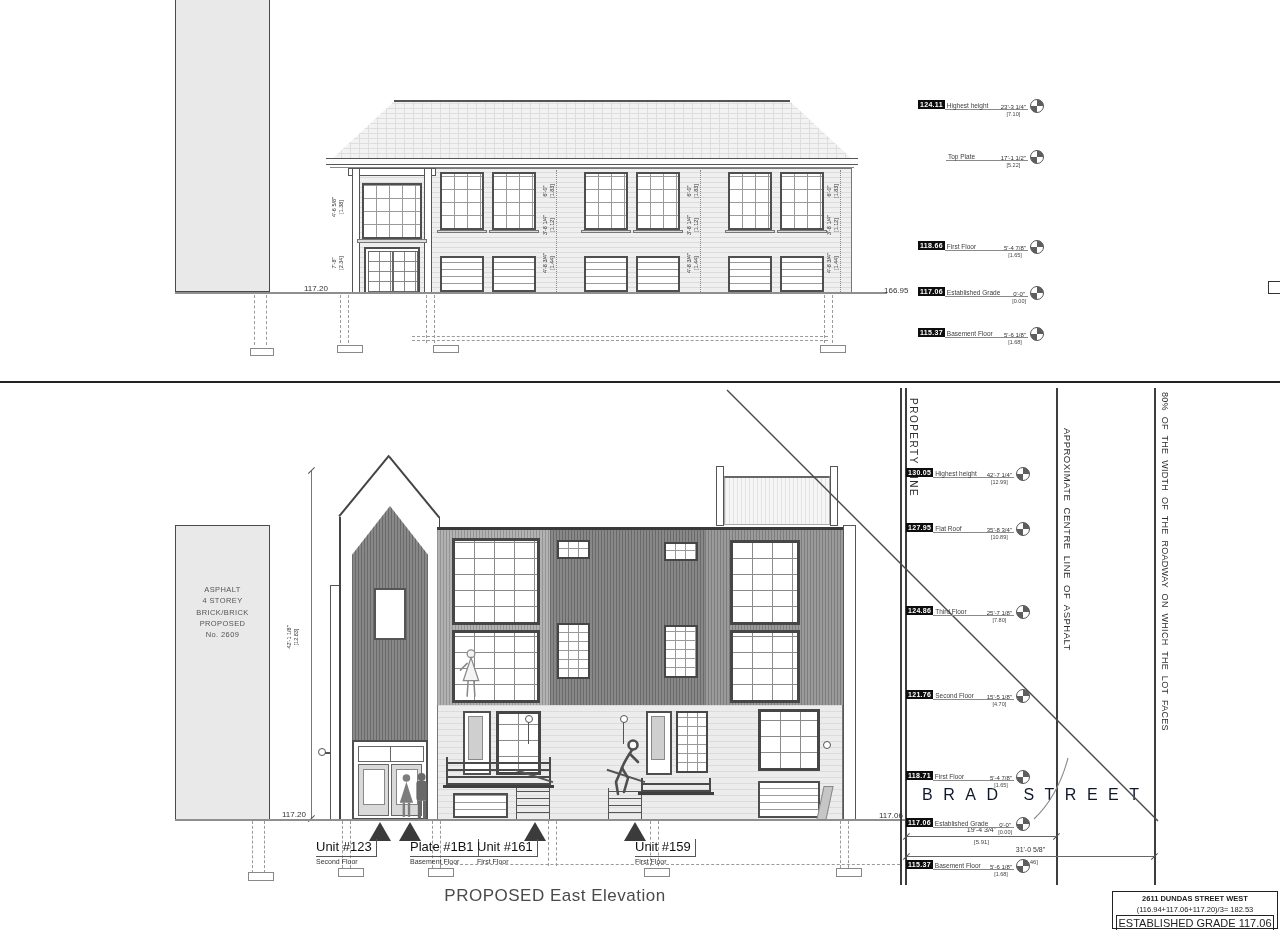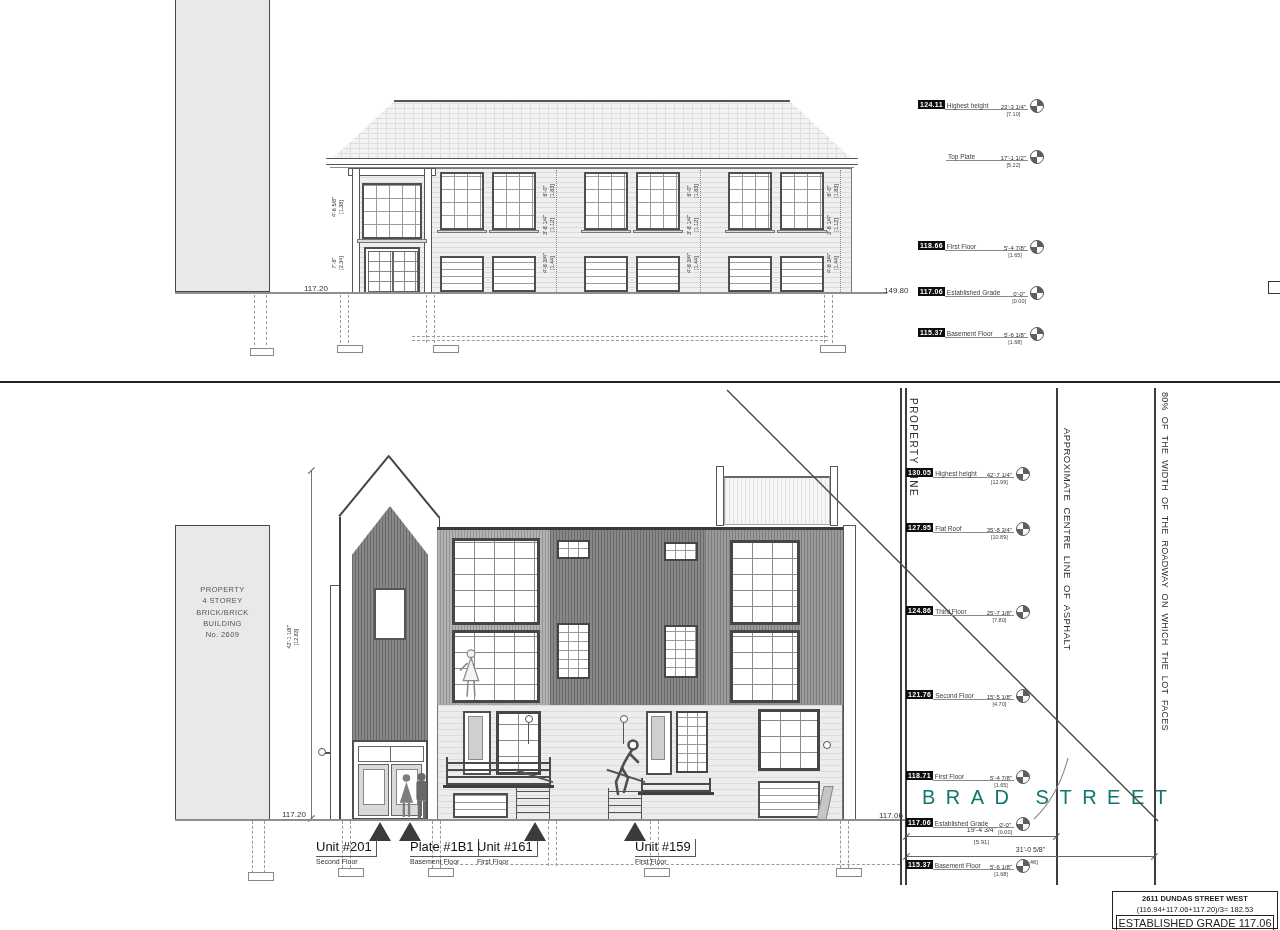--- a/index.html
+++ b/index.html
@@ -40,21 +40,21 @@
   .usub{font-size:7px;color:#333;margin-top:1px;white-space:nowrap}
   .sidingA{background:#b2b2b2;background-image:repeating-linear-gradient(90deg,rgba(90,90,90,.35) 0 1px,transparent 1px 3px)}
   .sidingB{background:#888;background-image:repeating-linear-gradient(90deg,rgba(60,60,60,.4) 0 1px,transparent 1px 3px)}
   .sidingC{background:#9a9a9a;background-image:repeating-linear-gradient(90deg,rgba(70,70,70,.35) 0 1px,transparent 1px 3px)}
   .railH{background:repeating-linear-gradient(0deg,#4a4a4a 0 1.5px,transparent 1.5px 7px);border-left:2px solid #4a4a4a;border-right:2px solid #4a4a4a;box-sizing:border-box}
   .stair{background:repeating-linear-gradient(0deg,#555 0 1px,transparent 1px 7px);border-left:1px solid #555;border-right:1px solid #555;box-sizing:border-box}
   .slab{background:#3f3f3f}
   .post{background:#fff;border:1.5px solid #555;box-sizing:border-box}
   .groundP{background:#ececec;background-image:repeating-linear-gradient(0deg,rgba(170,170,170,.25) 0 1px,transparent 1px 6px)}
   .title{font-size:17px;color:#4a4a4a;letter-spacing:.5px;text-align:center;z-index:9}
-  .street{font-size:20px;letter-spacing:10.5px;color:#0f766e;white-space:nowrap;z-index:4}
+  .street{font-size:16px;letter-spacing:10.5px;color:#0f172a;white-space:nowrap;z-index:4}
   .gradeTxt{font-size:8px;color:#333;z-index:9}
   .tblock{border:1.5px solid #222;background:#fff;z-index:30;text-align:center;padding:2px 3px;line-height:1.4;box-sizing:border-box}
   .tb1{font-weight:bold;font-size:7.5px}
   .tb2{font-size:7.5px}
   .tb3{font-weight:normal;font-size:11px;border:1px solid #222;margin-top:0}
   .slashtick{width:9px;height:1.2px;background:#555;transform:rotate(-45deg)}
   .sconce{width:8px;height:8px;border:1.2px solid #555;border-radius:50%;background:#fff;box-sizing:border-box}
   svg.overlay{position:absolute;left:0;top:0;z-index:6;pointer-events:none}
 </style>
 </head>
@@ -149,21 +149,21 @@
       <span>3'-8 1/4"</span>
       <span>[1.12]</span>
     </div>
   <div class="a rot" style="left:824px;top:250px;width:30px;height:26px">
       <span>4'-8 3/4"</span>
       <span>[1.44]</span>
     </div>
 
   <div class="a hline" style="left:175px;top:292px;width:712px;height:2.2px"></div>
   <div class="a gradeTxt" style="left:304px;top:284px">117.20</div>
-  <div class="a gradeTxt" style="left:884px;top:286px">149.80</div>
+  <div class="a gradeTxt" style="left:884px;top:286px">166.95</div>
 
   <div class="a dashv" style="left:254px;top:295px;height:50px"></div>
   <div class="a dashv" style="left:266px;top:295px;height:50px"></div>
   <div class="a dashv" style="left:340px;top:295px;height:48px"></div>
   <div class="a dashv" style="left:348px;top:295px;height:48px"></div>
   <div class="a dashv" style="left:426px;top:295px;height:48px"></div>
   <div class="a dashv" style="left:434px;top:295px;height:48px"></div>
   <div class="a dashv" style="left:824px;top:295px;height:48px"></div>
   <div class="a dashv" style="left:832px;top:295px;height:48px"></div>
   <div class="a dashh" style="left:412px;top:336px;width:416px"></div>
@@ -173,24 +173,24 @@
   <div class="a foot" style="left:820px;top:345px;width:26px;height:8px"></div>
   <div class="a foot" style="left:250px;top:348px;width:24px;height:8px"></div>
 
 
   <div class="a" style="left:1268px;top:281px;width:14px;height:13px;border:1.5px solid #333;background:#fff;box-sizing:border-box"></div>
 
   <div class="a" style="left:0;top:381px;width:1280px;height:1.5px;background:#222"></div>
 
   <div class="a bldg" style="left:175px;top:525px;width:95px;height:296px">
     <div style="position:absolute;left:0;top:58px;width:100%;text-align:center;font-size:7.5px;color:#555;line-height:1.5;letter-spacing:.4px">
-      <div>PROPERTY</div>
+      <div>ASPHALT</div>
       <div>4 STOREY</div>
       <div>BRICK/BRICK</div>
-      <div>BUILDING</div>
+      <div>PROPOSED</div>
       <div>No. 2609</div>
     </div>
   </div>
 
   <div class="a" style="left:311px;top:470px;width:1px;height:350px;background:#777"></div>
   <div class="a slashtick" style="left:307px;top:470px"></div>
   <div class="a slashtick" style="left:307px;top:818px"></div>
   <div class="a rot" style="left:286px;top:615px;width:44px;height:44px">
     <span>42'-1 1/8"</span>
     <span>[12.83]</span>
@@ -325,36 +325,37 @@
   <div class="a foot" style="left:644px;top:868px;width:26px;height:9px"></div>
   <div class="a foot" style="left:836px;top:868px;width:26px;height:9px"></div>
   <div class="a foot" style="left:248px;top:872px;width:26px;height:9px"></div>
 
   <div class="a tri" style="left:369px;top:822px"></div>
   <div class="a tri" style="left:399px;top:822px"></div>
   <div class="a tri" style="left:524px;top:822px"></div>
   <div class="a tri" style="left:624px;top:822px"></div>
 
   <div class="a" style="left:316px;top:839px">
-    <div class="ulabel">Unit #201</div>
+    <div class="ulabel">Unit #123</div>
     <div class="usub">Second Floor</div>
   </div>
   <div class="a" style="left:410px;top:839px">
     <div class="ulabel">Plate #1B1</div>
     <div class="usub">Basement Floor</div>
   </div>
   <div class="a" style="left:477px;top:839px">
     <div class="ulabel">Unit #161</div>
     <div class="usub">First Floor</div>
   </div>
   <div class="a" style="left:635px;top:839px">
     <div class="ulabel">Unit #159</div>
     <div class="usub">First Floor</div>
   </div>
 
+  <div class="a title" style="left:390px;top:886px;width:330px">PROPOSED East Elevation</div>
 
   <div class="a" style="left:900px;top:388px;width:1.5px;height:497px;background:#3e3e3e;z-index:5"></div>
   <div class="a" style="left:905px;top:388px;width:1.5px;height:497px;background:#3e3e3e;z-index:5"></div>
   <div class="a" style="left:1056px;top:388px;width:1.5px;height:497px;background:#3e3e3e;z-index:5"></div>
   <div class="a" style="left:1154px;top:388px;width:1.5px;height:497px;background:#3e3e3e;z-index:5"></div>
 
   <div class="a vlabel" style="left:908px;top:398px;font-size:10px;letter-spacing:1.5px">PROPERTY LINE</div>
   <div class="a vlabel" style="left:1062px;top:428px;font-size:9.5px;letter-spacing:.5px;word-spacing:3px">APPROXIMATE CENTRE LINE OF ASPHALT</div>
   <div class="a vlabel" style="left:1160px;top:392px;font-size:9px;letter-spacing:.3px;word-spacing:3px">80% OF THE WIDTH OF THE ROADWAY ON WHICH THE LOT FACES</div>
 

